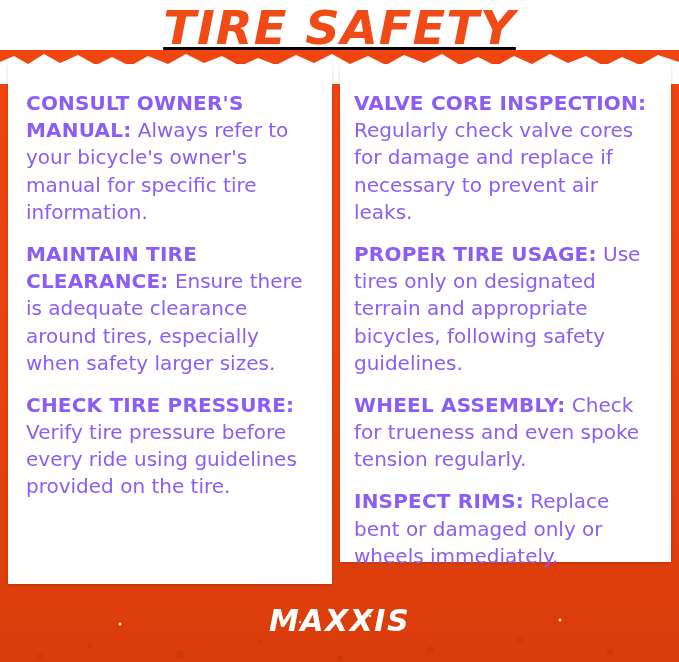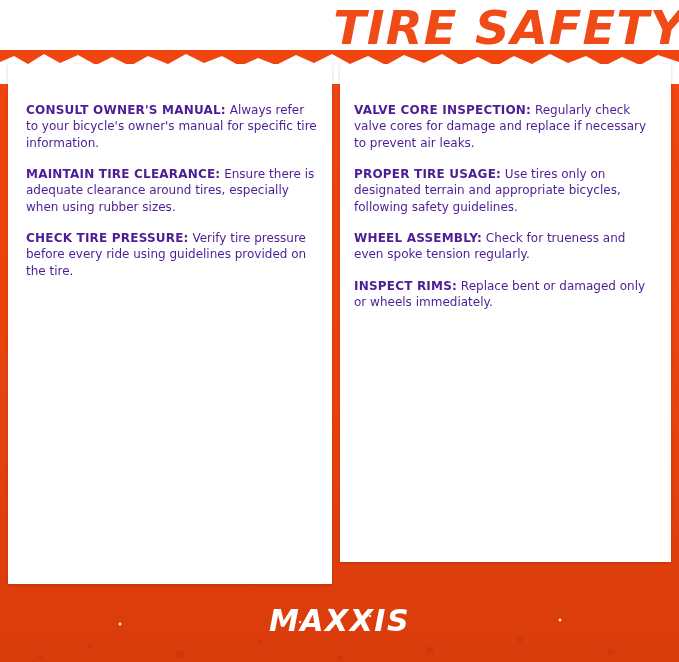--- a/index.html
+++ b/index.html
@@ -22,21 +22,22 @@
   }
 
   
   .title-band {
     position: absolute;
     top: 0;
     left: 0;
     right: 0;
     height: 58px;
     background: #ffffff;
-    text-align: right;
+    text-align: center;
+    text-decoration: underline;
   }
   .title {
     font-family: "DejaVu Sans", sans-serif;
     font-weight: 800;
     font-style: italic;
     font-size: 47px;
     letter-spacing: 1px;
     color: #F04A16;
     line-height: 56px;
     margin: 0;
@@ -101,25 +102,25 @@
   }
   .panel-inner {
     padding: 26px 14px 10px 18px;
     box-sizing: border-box;
   }
   .panel-right .panel-inner {
     padding: 26px 16px 10px 14px;
   }
 
   .tip {
-    margin: 12px 0 15px 0;
+    margin: 0 0 15px 0;
     font-family: "DejaVu Sans", sans-serif;
-    font-size: 12px;
+    font-size: 20px;
     line-height: 1.36;
-    color: #4c1d95;
+    color: #8b5cf6;
   }
   .tip:last-child { margin-bottom: 0; }
   .tip .lead {
     font-weight: 700;
     text-transform: uppercase;
     letter-spacing: 0.2px;
   }
 
   
   .logo-wrap {
@@ -187,21 +188,21 @@
     </svg>
 
     <div class="panels">
 
       <div class="panel panel-left">
         <div class="panel-inner">
           <p class="tip">
             <span class="lead">CONSULT OWNER'S MANUAL:</span><span> Always refer to your bicycle's owner's manual for specific tire information.</span>
           </p>
           <p class="tip">
-            <span class="lead">MAINTAIN TIRE CLEARANCE:</span><span> Ensure there is adequate clearance around tires, especially when using rubber sizes.</span>
+            <span class="lead">MAINTAIN TIRE CLEARANCE:</span><span> Ensure there is adequate clearance around tires, especially when safety larger sizes.</span>
           </p>
           <p class="tip">
             <span class="lead">CHECK TIRE PRESSURE:</span><span> Verify tire pressure before every ride using guidelines provided on the tire.</span>
           </p>
         </div>
       </div>
 
       <div class="panel panel-right">
         <div class="panel-inner">
           <p class="tip">

